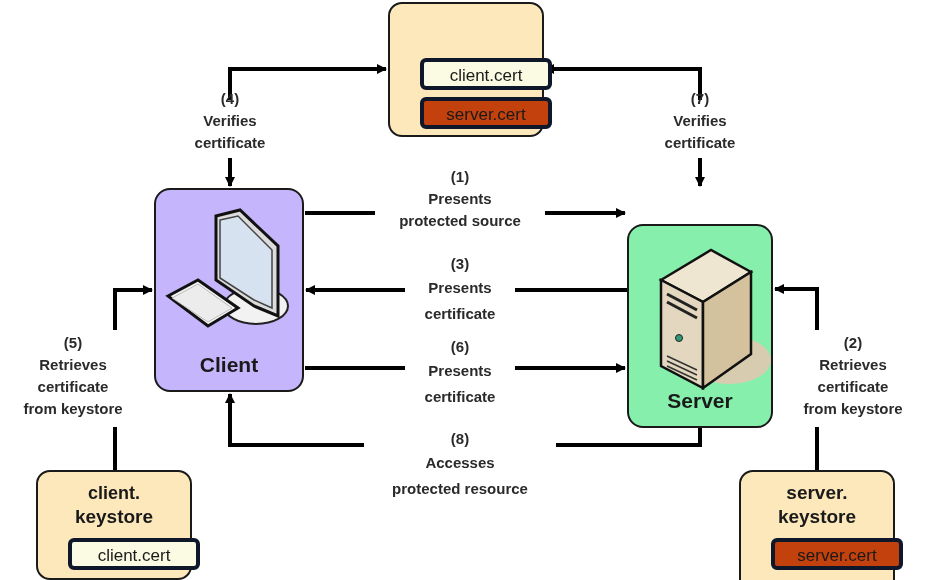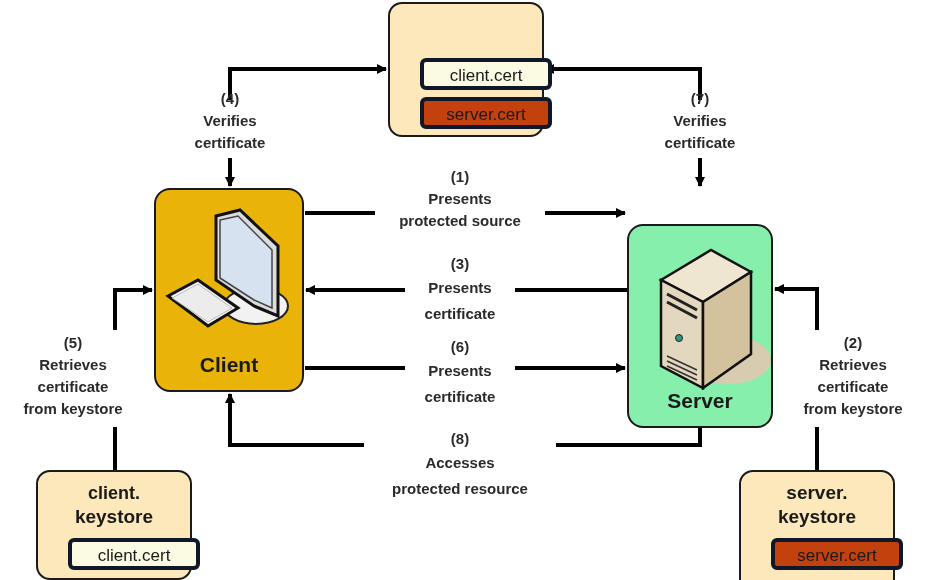--- a/index.html
+++ b/index.html
@@ -49,21 +49,21 @@
     <path d="M817,330 L817,289 L775,289" marker-end="url(#ah)"></path>
     <path d="M817,427 L817,470"></path>
   </g>
 </svg>
 
 <div class="store" style="left:388px;top:2px;width:156px;height:135px;">
   <div class="cert client" style="left:10px;top:54px;width:132px;height:32px;line-height:28px;font-size:17px;">client.cert</div>
   <div class="cert server" style="left:10px;top:93px;width:132px;height:32px;line-height:28px;font-size:17px;">server.cert</div>
 </div>
 
-<div class="node" style="left:154px;top:188px;width:150px;height:204px;background:#eab308;">
+<div class="node" style="left:154px;top:188px;width:150px;height:204px;background:#c4b5fd;">
   <svg width="146" height="150" style="position:absolute;left:0;top:8px;">
     <ellipse cx="100" cy="108" rx="32" ry="18" fill="#f2f2f2" stroke="#222" stroke-width="2"></ellipse>
     <polygon points="60,18 84,12 122,48 122,118 98,108 60,82" fill="#dcdcdc" stroke="#111" stroke-width="3"></polygon>
     <polygon points="64,22 82,18 116,52 116,110 98,102 64,80" fill="#d6e2f0" stroke="#444" stroke-width="1.5"></polygon>
     <polygon points="12,98 42,82 82,110 52,128" fill="#f6f6f6" stroke="#111" stroke-width="3"></polygon>
     <polygon points="16,100 42,86 76,110 52,124" fill="#ececec" stroke="#aaa" stroke-width="0.8"></polygon>
   </svg>
   <div class="node-title" style="top:163px;">Client</div>
 </div>
 

